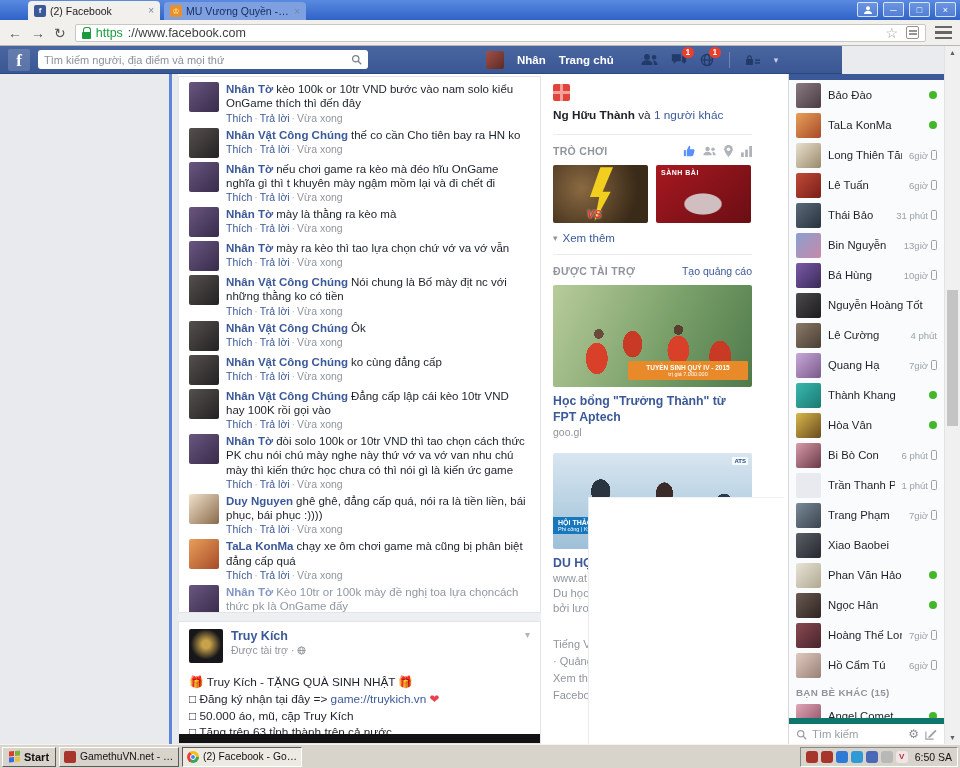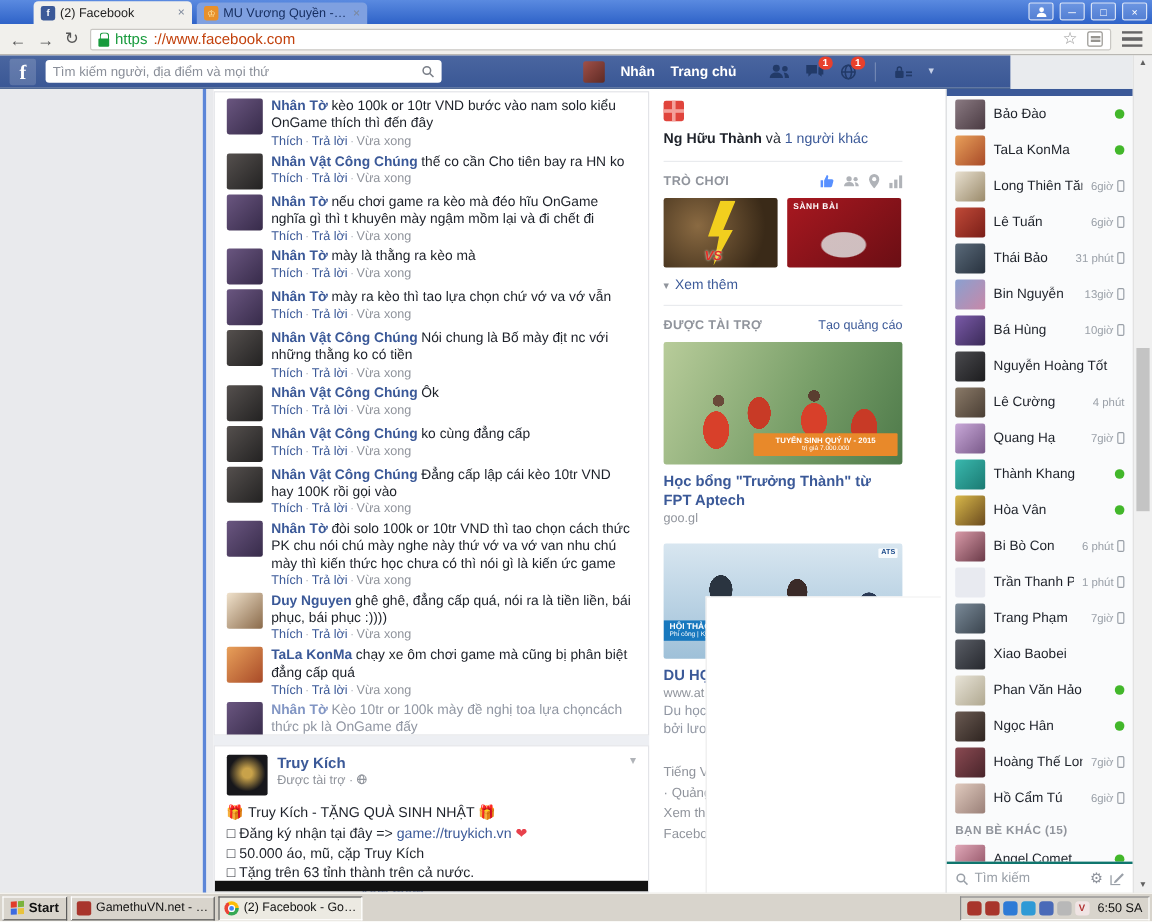--- a/index.html
+++ b/index.html
@@ -28,21 +28,21 @@
     border-bottom:1px solid #b9b7b3; display:flex; align-items:center; padding:0 8px; gap:9px; z-index:49; }
   .nav-ico { font-size:14px; color:#555; }
   .omnibox { flex:1; height:18px; background:#fff; border:1px solid #c9c7c3; border-radius:2px;
     display:flex; align-items:center; padding:0 6px; gap:5px; font-size:12.5px; }
   .lock { width:9px; height:12px; position:relative; flex:none; }
   .lock::before { content:""; position:absolute; left:1.5px; top:0; width:6px; height:6px;
     border:1.5px solid #189b3d; border-bottom:none; border-radius:3px 3px 0 0; }
   .lock::after { content:""; position:absolute; left:0; bottom:0; width:9px; height:7px;
     background:#189b3d; border-radius:1px; }
   .url-https { color:#189b3d; }
-  .url-rest { color:#c2410c; }
+  .url-rest { color:#404040; }
   .omni-right { margin-left:auto; display:flex; align-items:center; gap:8px; }
   .star { color:#999; font-size:14px; }
   .translate-ico { width:13px; height:13px; border:1px solid #96948f; border-radius:2px; position:relative; }
   .translate-ico::before { content:""; position:absolute; left:2px; top:3px; width:8px; height:1.5px;
     background:#96948f; box-shadow:0 3px #96948f; }
   .menu-ico { width:17px; display:flex; flex-direction:column; gap:3px; }
   .menu-ico i { height:2.5px; background:#666; }
 
   
   .fbbar { position:absolute; left:0; top:46px; width:842px; height:28px;
@@ -90,21 +90,21 @@
 
   
   .tk-card { position:absolute; left:178px; top:621px; width:363px; height:123px; background:#fff;
     border:1px solid #e3e4e8; padding:7px 10px 0; overflow:hidden; z-index:2; }
   .tk-head { display:flex; gap:8px; align-items:flex-start; }
   .tk-avatar { width:34px; height:34px; border-radius:2px; flex:none;
     background:radial-gradient(circle at 50% 45%, #c8a24a 0 16%, #17171b 60%); }
   .tk-name { color:#3b5998; font-weight:bold; font-size:12.5px; }
   .tk-meta { color:#90949c; font-size:10.5px; margin-top:1px; }
   .tk-caret { margin-left:auto; color:#b0b3b8; font-size:10px; }
-  .tk-body { font-size:11.8px; color:#1d2129; line-height:1.42; margin-top:6px; }
+  .tk-body { font-size:11.8px; color:#1d2129; line-height:1.42; margin-top:11px; }
   .tk-body a { color:#3b5998; }
   .tk-heart { color:#e8414c; }
   .tk-img { position:absolute; left:0; bottom:0; width:100%; height:9px; background:#121212; }
 
   
   .right-col { position:absolute; left:553px; top:84px; width:199px; font-size:12px; z-index:2; }
   .story-row { display:flex; gap:7px; align-items:flex-start; padding-bottom:11px; border-bottom:1px solid #e9ebee;flex-direction:column; }
   .gift-ico { width:17px; height:17px; background:#e0443c; border-radius:2px; position:relative; flex:none; }
   .gift-ico::before { content:""; position:absolute; left:0; top:7px; width:17px; height:3px; background:#f4a09a; }
   .gift-ico::after { content:""; position:absolute; left:7px; top:0; width:3px; height:17px; background:#f4a09a; }
@@ -172,21 +172,21 @@
   .chat-blue { height:6px; background:#3b5998; }
   .chat-row { height:30px; display:flex; align-items:center; gap:7px; padding:0 7px; }
   .chat-avatar { width:25px; height:25px; border-radius:2px; flex:none; }
   .chat-name { font-size:11.3px; color:#1d2129; white-space:nowrap; overflow:hidden; flex:1; }
   .chat-right { display:flex; align-items:center; gap:3px; flex:none; }
   .chat-time { font-size:9.5px; color:#9aa0a8; }
   .phone { width:6px; height:10px; border:1px solid #9aa0a8; border-radius:1.5px; }
   .odot { width:8px; height:8px; border-radius:50%; background:#42b72a; }
   .chat-sec { padding:7px 7px 3px; color:#90949c; font-size:9.8px; font-weight:bold; letter-spacing:.3px; }
   .chat-search { position:absolute; left:0; bottom:0; width:100%; height:26px; background:#fff;
-    border-top:2px solid #0f766e; display:flex; align-items:center; gap:5px; padding:0 7px;justify-content:flex-end; }
+    border-top:6px solid #0f766e; display:flex; align-items:center; gap:5px; padding:0 7px;justify-content:flex-end; }
   .chat-search svg { color:#9aa0a8; flex:none; }
   .chat-search input { flex:1; min-width:0; border:none; outline:none; font-size:11.3px; background:transparent; }
   .chat-search input::placeholder { color:#9aa0a8; }
   .cs-icons { display:flex; gap:6px; align-items:center; color:#8a8f98; flex:none; }
   .cs-gear { font-size:12px; line-height:1; }
 
   
   .scrollbar { position:absolute; right:0; top:46px; width:16px; height:698px; background:#f0f0f0;
     border-left:1px solid #e2e2e2; z-index:30; }
   .sb-arrow { position:absolute; left:0; width:100%; text-align:center; font-size:7px; color:#606060; }

